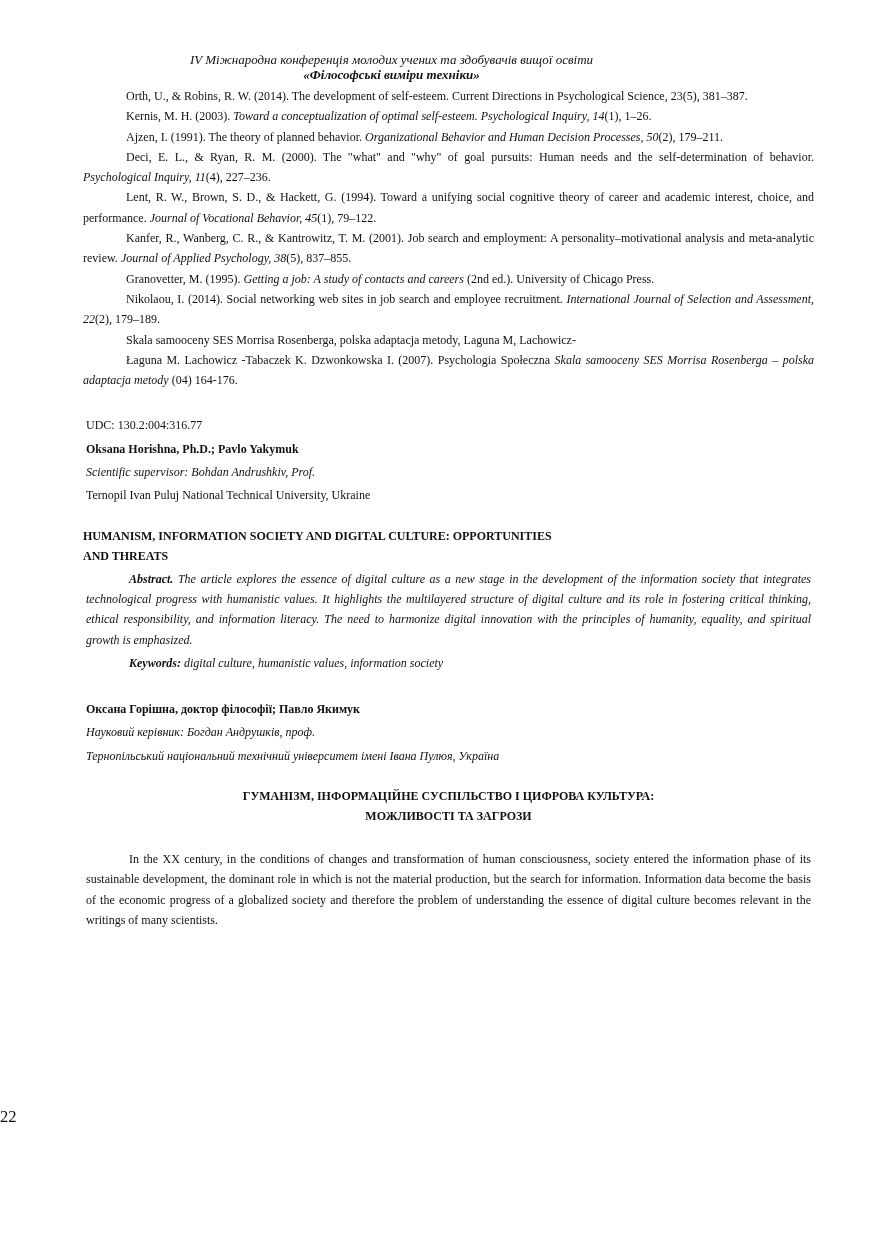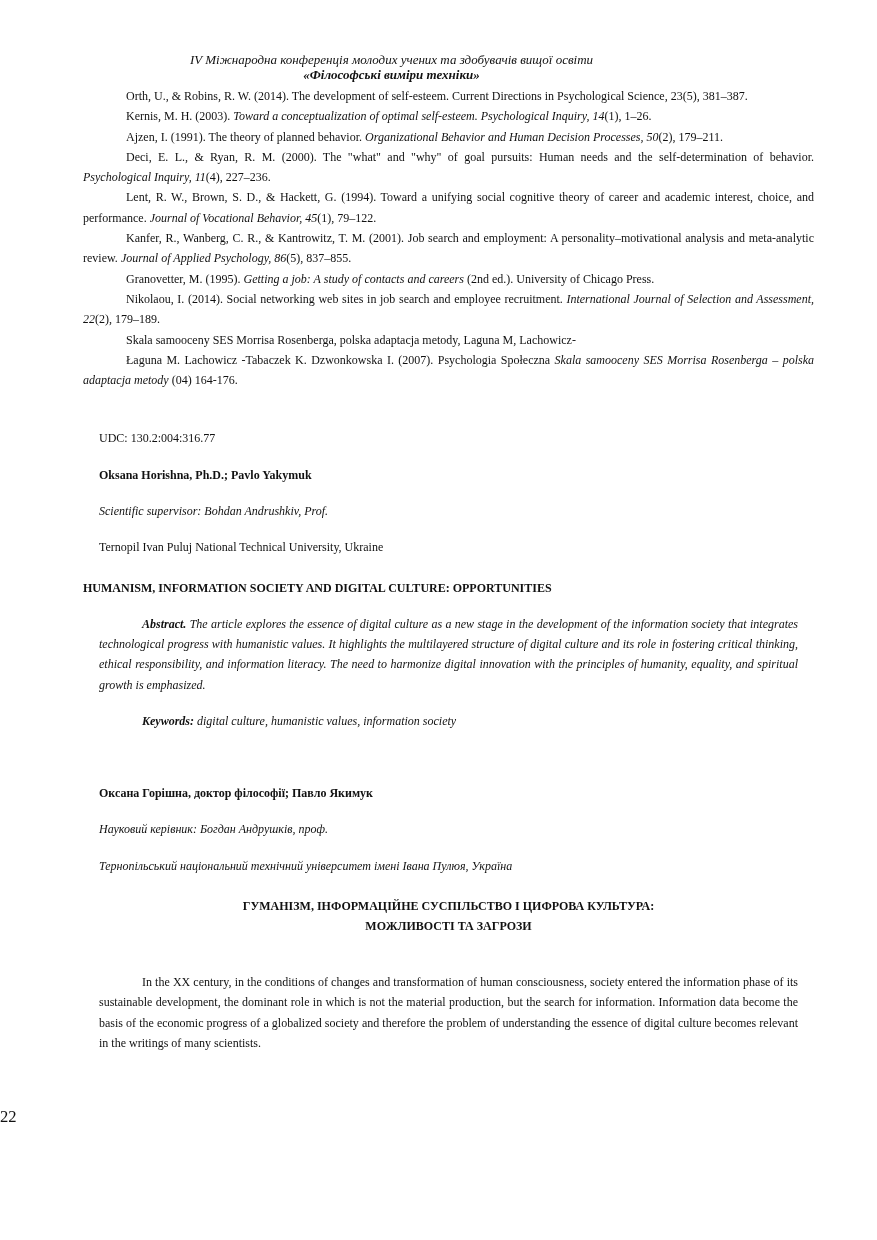--- a/index.html
+++ b/index.html
@@ -10,21 +10,21 @@
   .page { position: absolute; left: 0; top: 0; width: 877px; height: 1240px; }
   .running-header {
     position: absolute; left: 0; top: 52px; width: 783px; text-align: center;
     font-size: 13px; line-height: 15px; font-style: italic;
   }
   .running-header .sub { font-weight: bold; }
   .content {
     position: absolute; left: 83px; top: 86px; width: 731px;
     font-size: 12px; line-height: 20.3px;
   }
-  p { margin: 16px; text-align: justify; }
+  p { margin: 3px; text-align: justify; }
   .indent { text-indent: 43px; }
   .ref { margin: 0; }
   i, em { font-style: italic; }
   .gap-udc { height: 22px; }
   .bold { font-weight: bold; }
   .title {
     font-weight: bold; margin-top: 20px;
     line-height: 20px;
   }
   .gap-authors-ua { height: 20px; }
@@ -47,36 +47,37 @@
   </div>
 
   <div class="content">
 
     <div id="references">
         <p class="indent ref"><span>Orth, U., &amp; Robins, R. W. (2014). The development of self-esteem. Current Directions in Psychological Science, 23(5), 381–387.</span></p>
         <p class="indent ref"><span>Kernis, M. H. (2003). </span><i>Toward a conceptualization of optimal self-esteem. Psychological Inquiry, 14</i><span>(1), 1–26.</span></p>
         <p class="indent ref"><span>Ajzen, I. (1991). The theory of planned behavior. </span><i>Organizational Behavior and Human Decision Processes, 50</i><span>(2), 179–211.</span></p>
         <p class="indent ref"><span>Deci, E. L., &amp; Ryan, R. M. (2000). The "what" and "why" of goal pursuits: Human needs and the self-determination of behavior. </span><i>Psychological Inquiry, 11</i><span>(4), 227–236.</span></p>
         <p class="indent ref"><span>Lent, R. W., Brown, S. D., &amp; Hackett, G. (1994). Toward a unifying social cognitive theory of career and academic interest, choice, and performance. </span><i>Journal of Vocational Behavior, 45</i><span>(1), 79–122.</span></p>
-        <p class="indent ref"><span>Kanfer, R., Wanberg, C. R., &amp; Kantrowitz, T. M. (2001). Job search and employment: A personality–motivational analysis and meta-analytic review. </span><i>Journal of Applied Psychology, 86</i><span>(5), 837–855.</span></p>
+        <p class="indent ref"><span>Kanfer, R., Wanberg, C. R., &amp; Kantrowitz, T. M. (2001). Job search and employment: A personality–motivational analysis and meta-analytic review. </span><i>Journal of Applied Psychology, 38</i><span>(5), 837–855.</span></p>
         <p class="indent ref"><span>Granovetter, M. (1995). </span><i>Getting a job: A study of contacts and careers</i><span> (2nd ed.). University of Chicago Press.</span></p>
         <p class="indent ref"><span>Nikolaou, I. (2014). Social networking web sites in job search and employee recruitment. </span><i>International Journal of Selection and Assessment, 22</i><span>(2), 179–189.</span></p>
         <p class="indent ref"><span>Skala samooceny SES Morrisa Rosenberga, polska adaptacja metody, Laguna M, Lachowicz-</span></p>
         <p class="indent ref"><span>Łaguna M. Lachowicz -Tabaczek K. Dzwonkowska I. (2007). Psychologia Społeczna </span><i>Skala samooceny SES Morrisa Rosenberga – polska adaptacja metody</i><span> (04) 164-176.</span></p>
       </div>
 
     <div class="gap-udc"></div>
 
     <p class="noind">UDC: 130.2:004:316.77</p>
     <p class="noind bold">Oksana Horishna, Ph.D.; Pavlo Yakymuk</p>
     <p class="noind"><i>Scientific supervisor: Bohdan Andrushkiv, Prof.</i></p>
     <p class="noind">Ternopil Ivan Puluj National Technical University, Ukraine</p>
 
     <div class="title">
       <div>HUMANISM, INFORMATION SOCIETY AND DIGITAL CULTURE: OPPORTUNITIES</div>
+      <div>AND THREATS</div>
     </div>
 
     <p class="indent"><b><i>Abstract.</i></b><i> The article explores the essence of digital culture as a new stage in the development of the information society that integrates technological progress with humanistic values. It highlights the multilayered structure of digital culture and its role in fostering critical thinking, ethical responsibility, and information literacy. The need to harmonize digital innovation with the principles of humanity, equality, and spiritual growth is emphasized.</i></p>
     <p class="indent"><b><i>Keywords:</i></b><i> digital culture, humanistic values, information society</i></p>
 
     <div class="gap-authors-ua"></div>
 
     <p class="noind bold">Оксана Горішна, доктор філософії; Павло Якимук</p>
     <p class="noind"><i>Науковий керівник: Богдан Андрушків, проф.</i></p>
     <p class="noind"><i>Тернопільський національний технічний університет імені Івана Пулюя, Україна</i></p>

